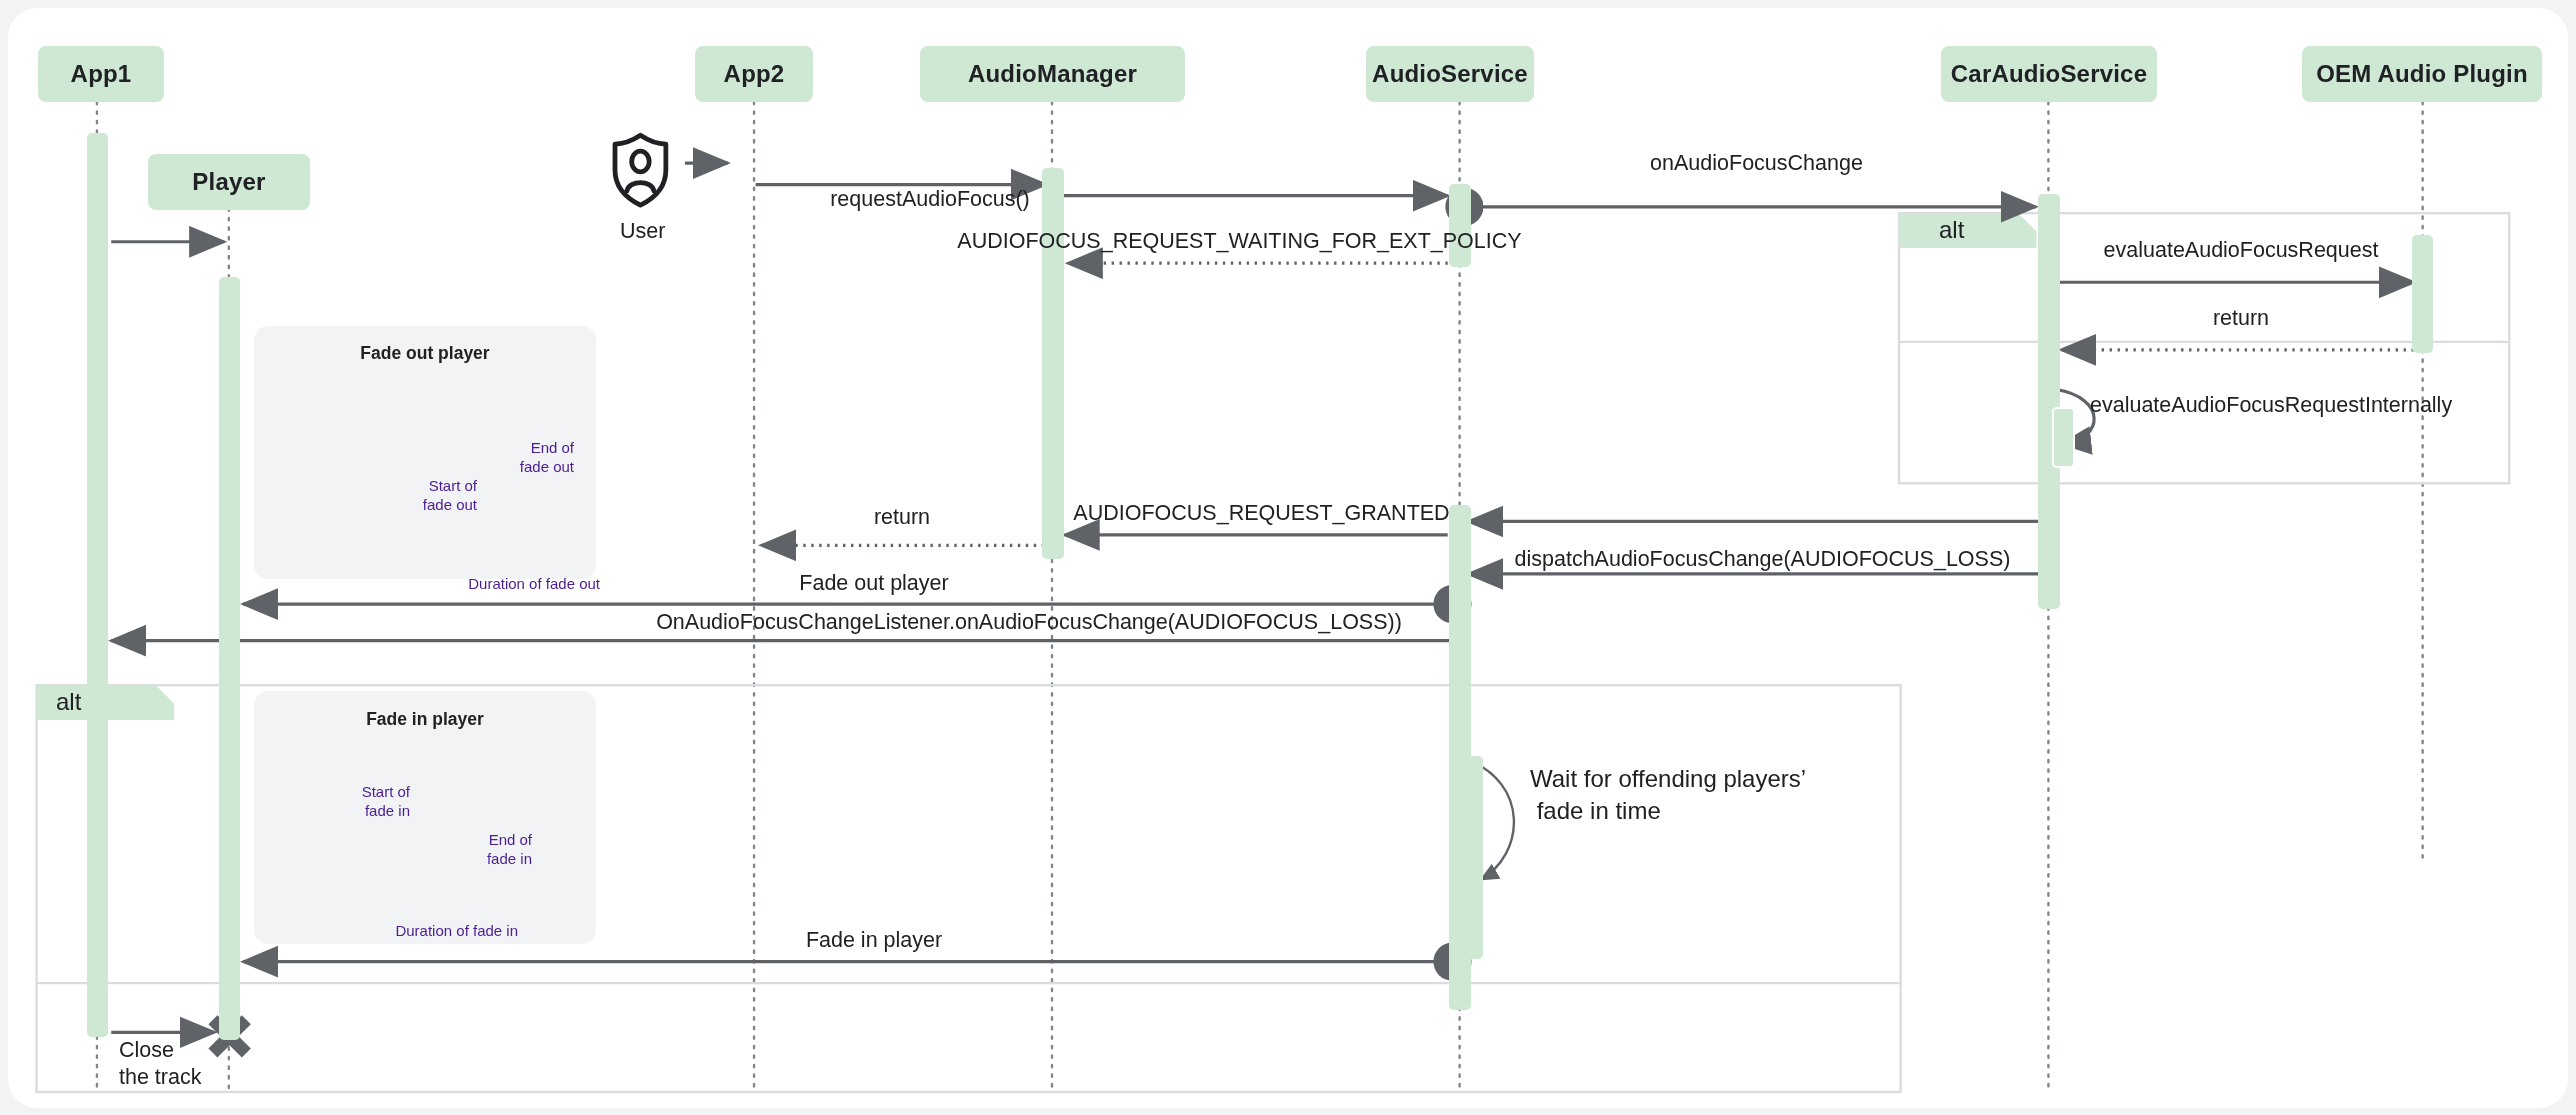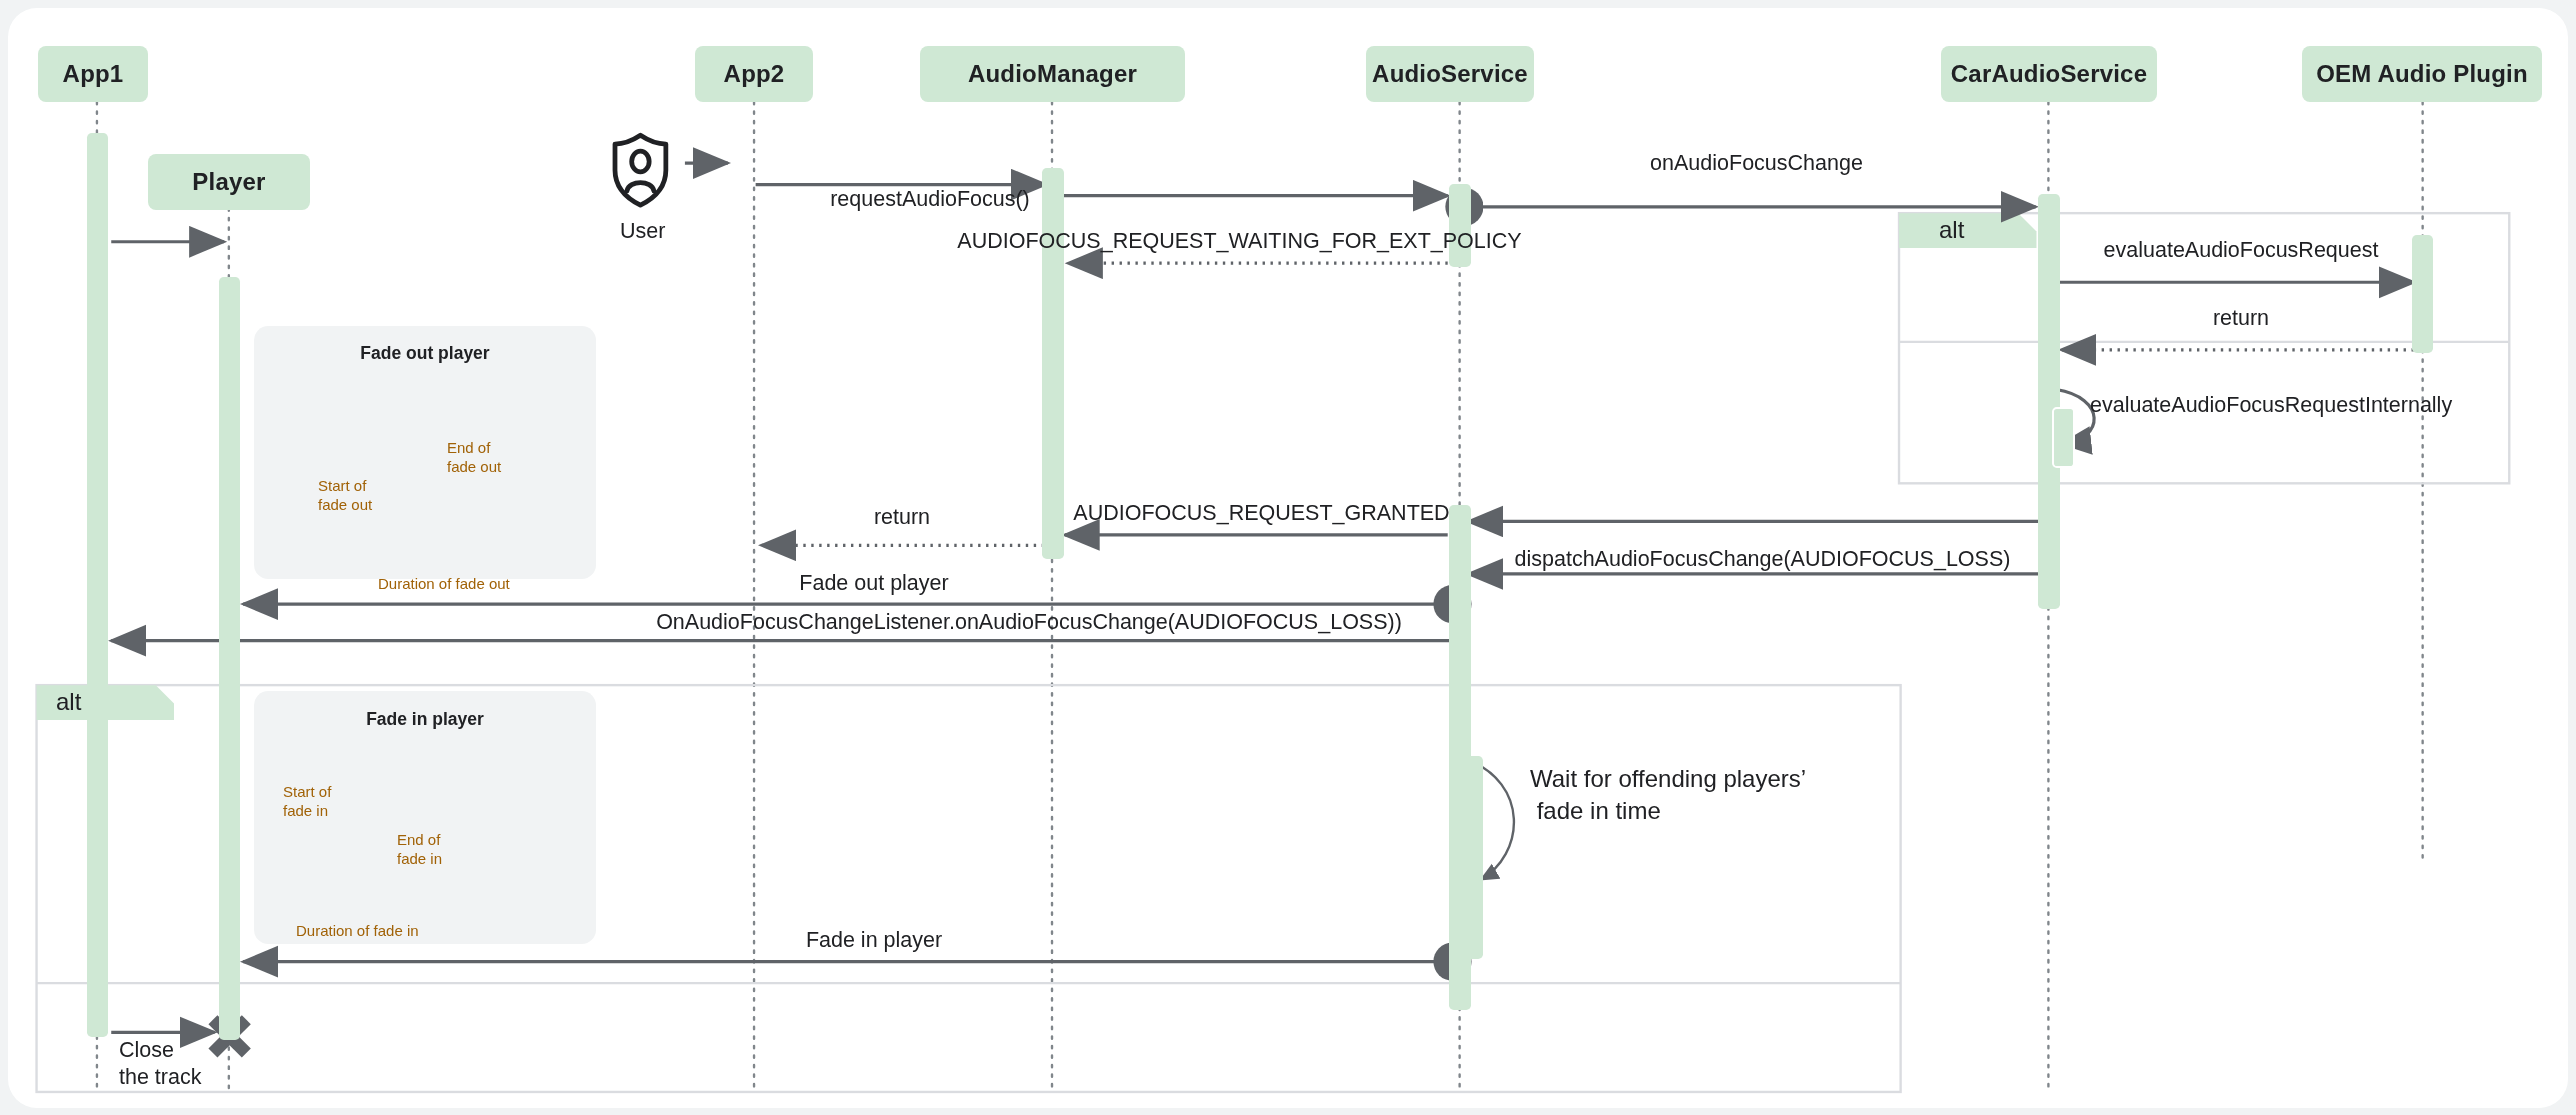--- a/index.html
+++ b/index.html
@@ -7,21 +7,21 @@
   #stage{position:relative;width:2576px;height:1116px;background:#f1f3f4;overflow:hidden;}
   #card{position:absolute;left:8px;top:8px;width:2560px;height:1100px;background:#ffffff;border-radius:29px;}
   #svgroot{position:absolute;left:0;top:0;width:2576px;height:1116px;}
   .pbox{position:absolute;background:#cfe8d4;border-radius:8px;display:flex;align-items:center;justify-content:center;
         font-size:24px;font-weight:700;color:#202124;letter-spacing:0.2px;}
   .act{position:absolute;background:#cfe8d4;border-radius:4.8px;}
   .msg{position:absolute;font-size:21.5px;color:#202124;white-space:pre;text-align:center;}
   .altlabel{position:absolute;font-size:24px;color:#202124;}
   .inset{position:absolute;background:#f1f3f4;border-radius:14.3px;}
   .insettitle{position:absolute;font-size:17.5px;font-weight:700;color:#202124;text-align:center;white-space:pre;}
-  .insettxt{position:absolute;font-size:15px;color:#a16207;text-align:left;white-space:pre;line-height:1.25;}
+  .insettxt{position:absolute;font-size:15px;color:#4c1d95;text-align:right;white-space:pre;line-height:1.25;}
   .usertxt{position:absolute;font-size:21.5px;color:#202124;}
   .notetxt{position:absolute;font-size:24px;color:#202124;white-space:pre;line-height:1.35;}
 </style>
 </head>
 <body>
 
 <div id="stage">
   <div id="card"></div>
 
   <svg id="svgroot" xmlns="http://www.w3.org/2000/svg" viewBox="0 0 3242 1404" width="2576" height="1116">
@@ -138,21 +138,21 @@
       <path d="M436,1028 L436,1093" stroke-dasharray="9 9"></path>
       <path d="M436,1122 l-9,-18 h18 z" fill="#5f6368" stroke="none"></path>
 
       <path d="M549,1000 L549,1040" stroke-dasharray="9 9"></path>
       <path d="M549,986 l-9,17 h18 z" fill="#5f6368" stroke="none"></path>
 
       <path d="M423,1141 q0,10 10,10 h34 q10,0 10,10 q0,-10 10,-10 h34 q10,0 10,-10" stroke-width="3"></path>
     </g>
   </svg>
 
-  <div class="pbox" style="left:38px;top:46px;width:110px;height:56px;text-align:right;">
+  <div class="pbox" style="left:38px;top:46px;width:126px;height:56px;text-align:right;">
     <span>App1</span>
   </div>
   <div class="pbox" style="left:148px;top:154px;width:162px;height:56px;">
     <span>Player</span>
   </div>
   <div class="pbox" style="left:695px;top:46px;width:118px;height:56px;">
     <span>App2</span>
   </div>
   <div class="pbox" style="left:920px;top:46px;width:265px;height:56px;">
     <span>AudioManager</span>

